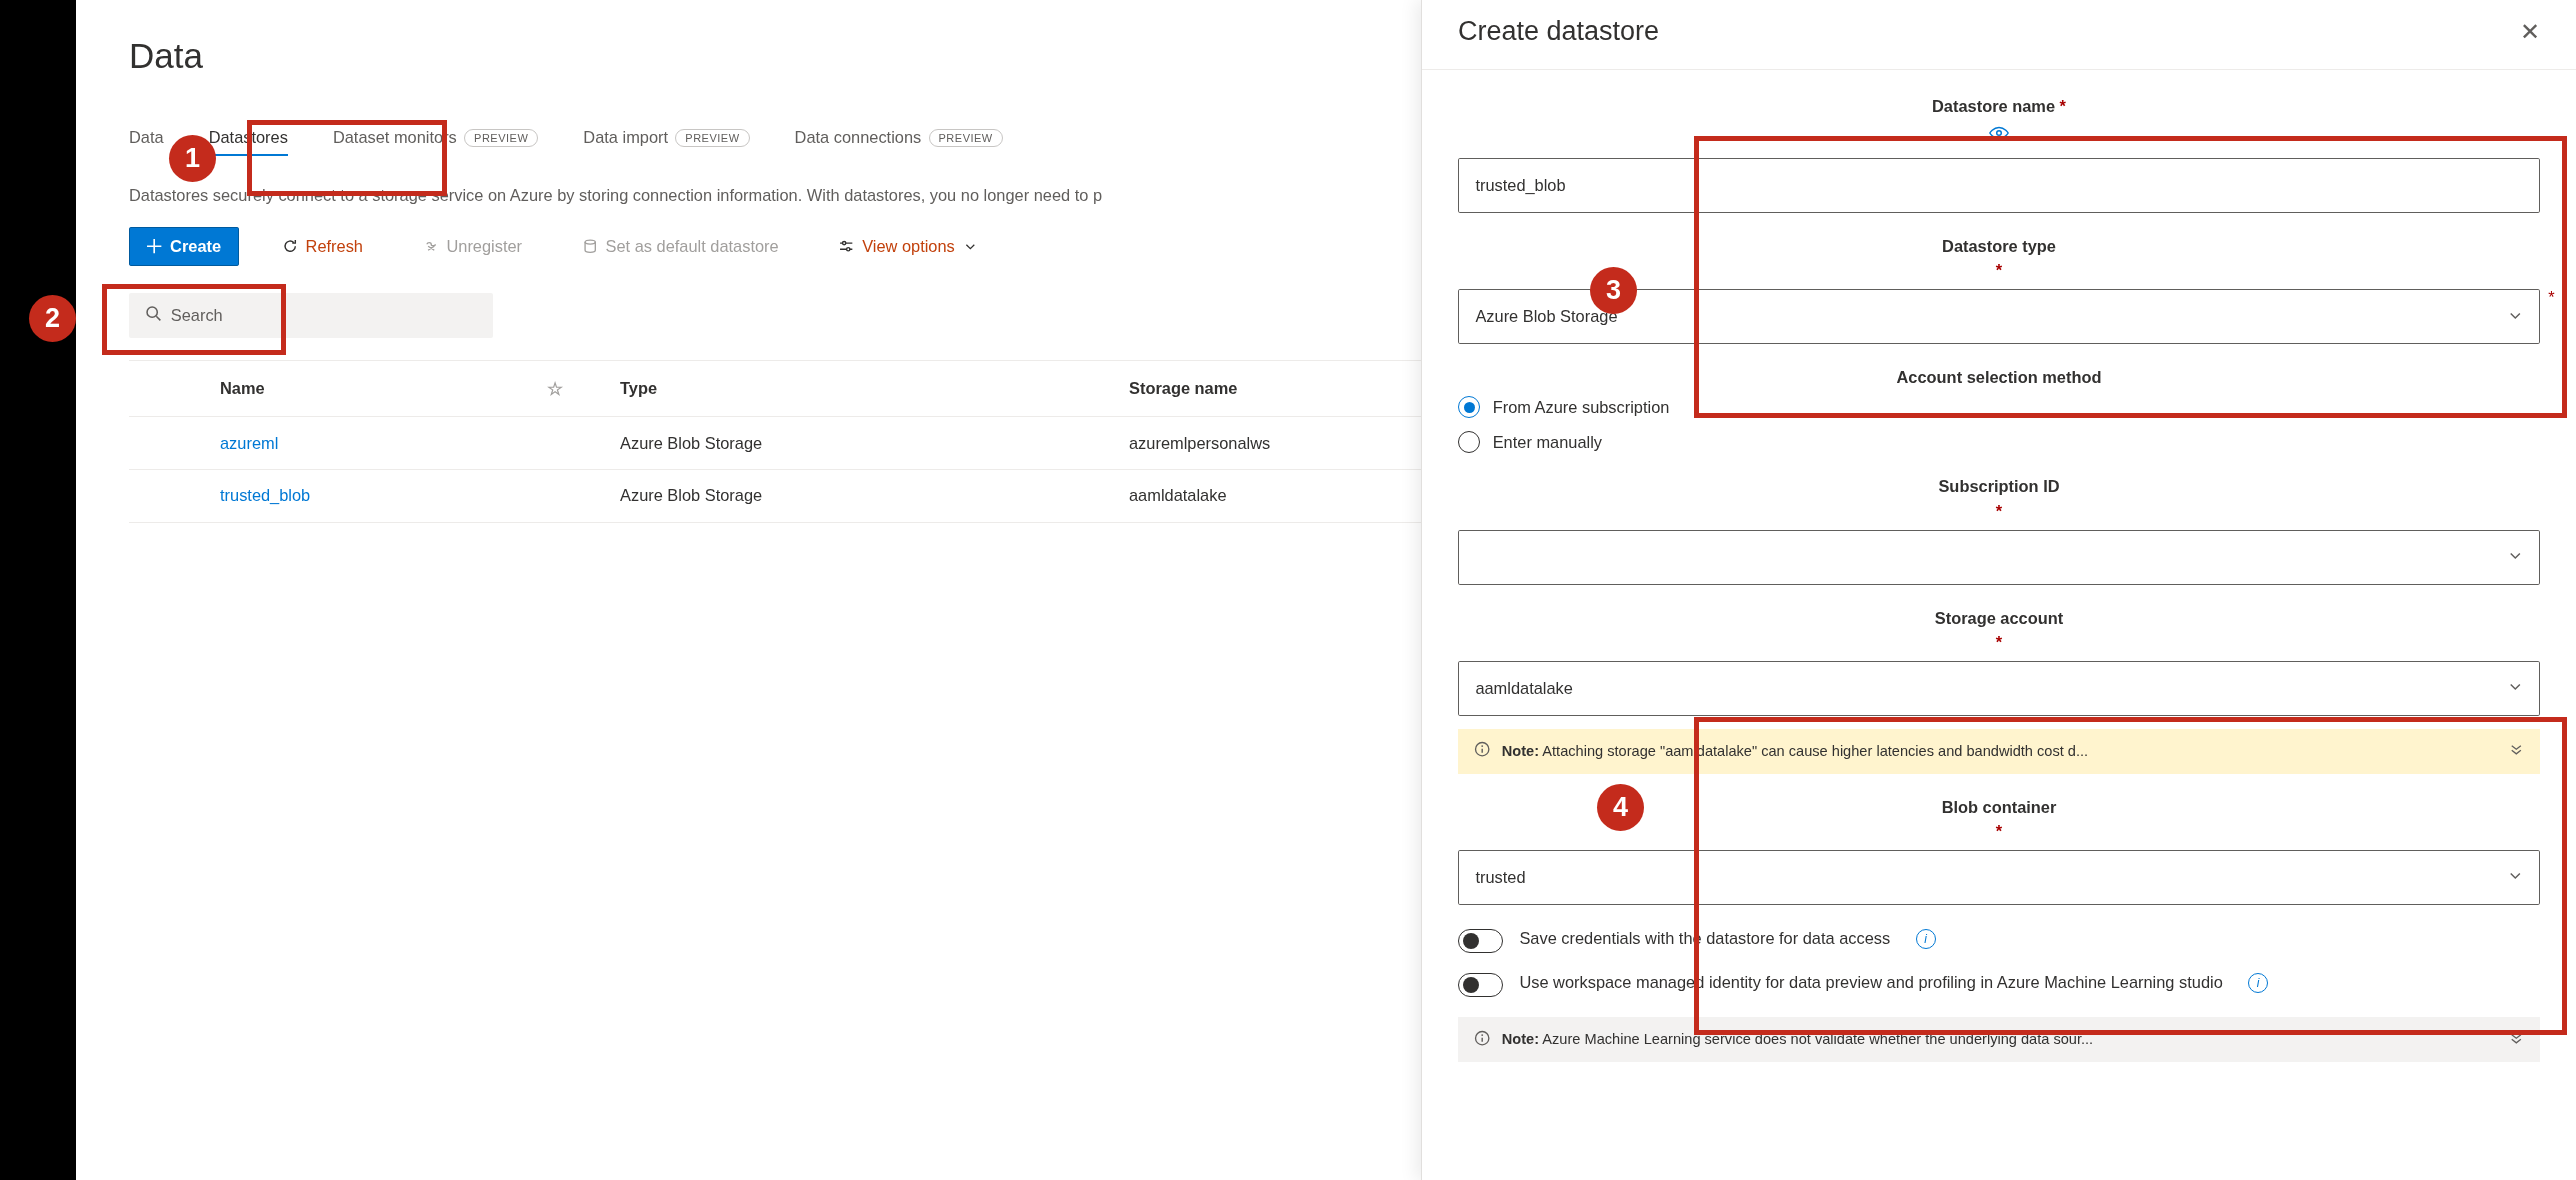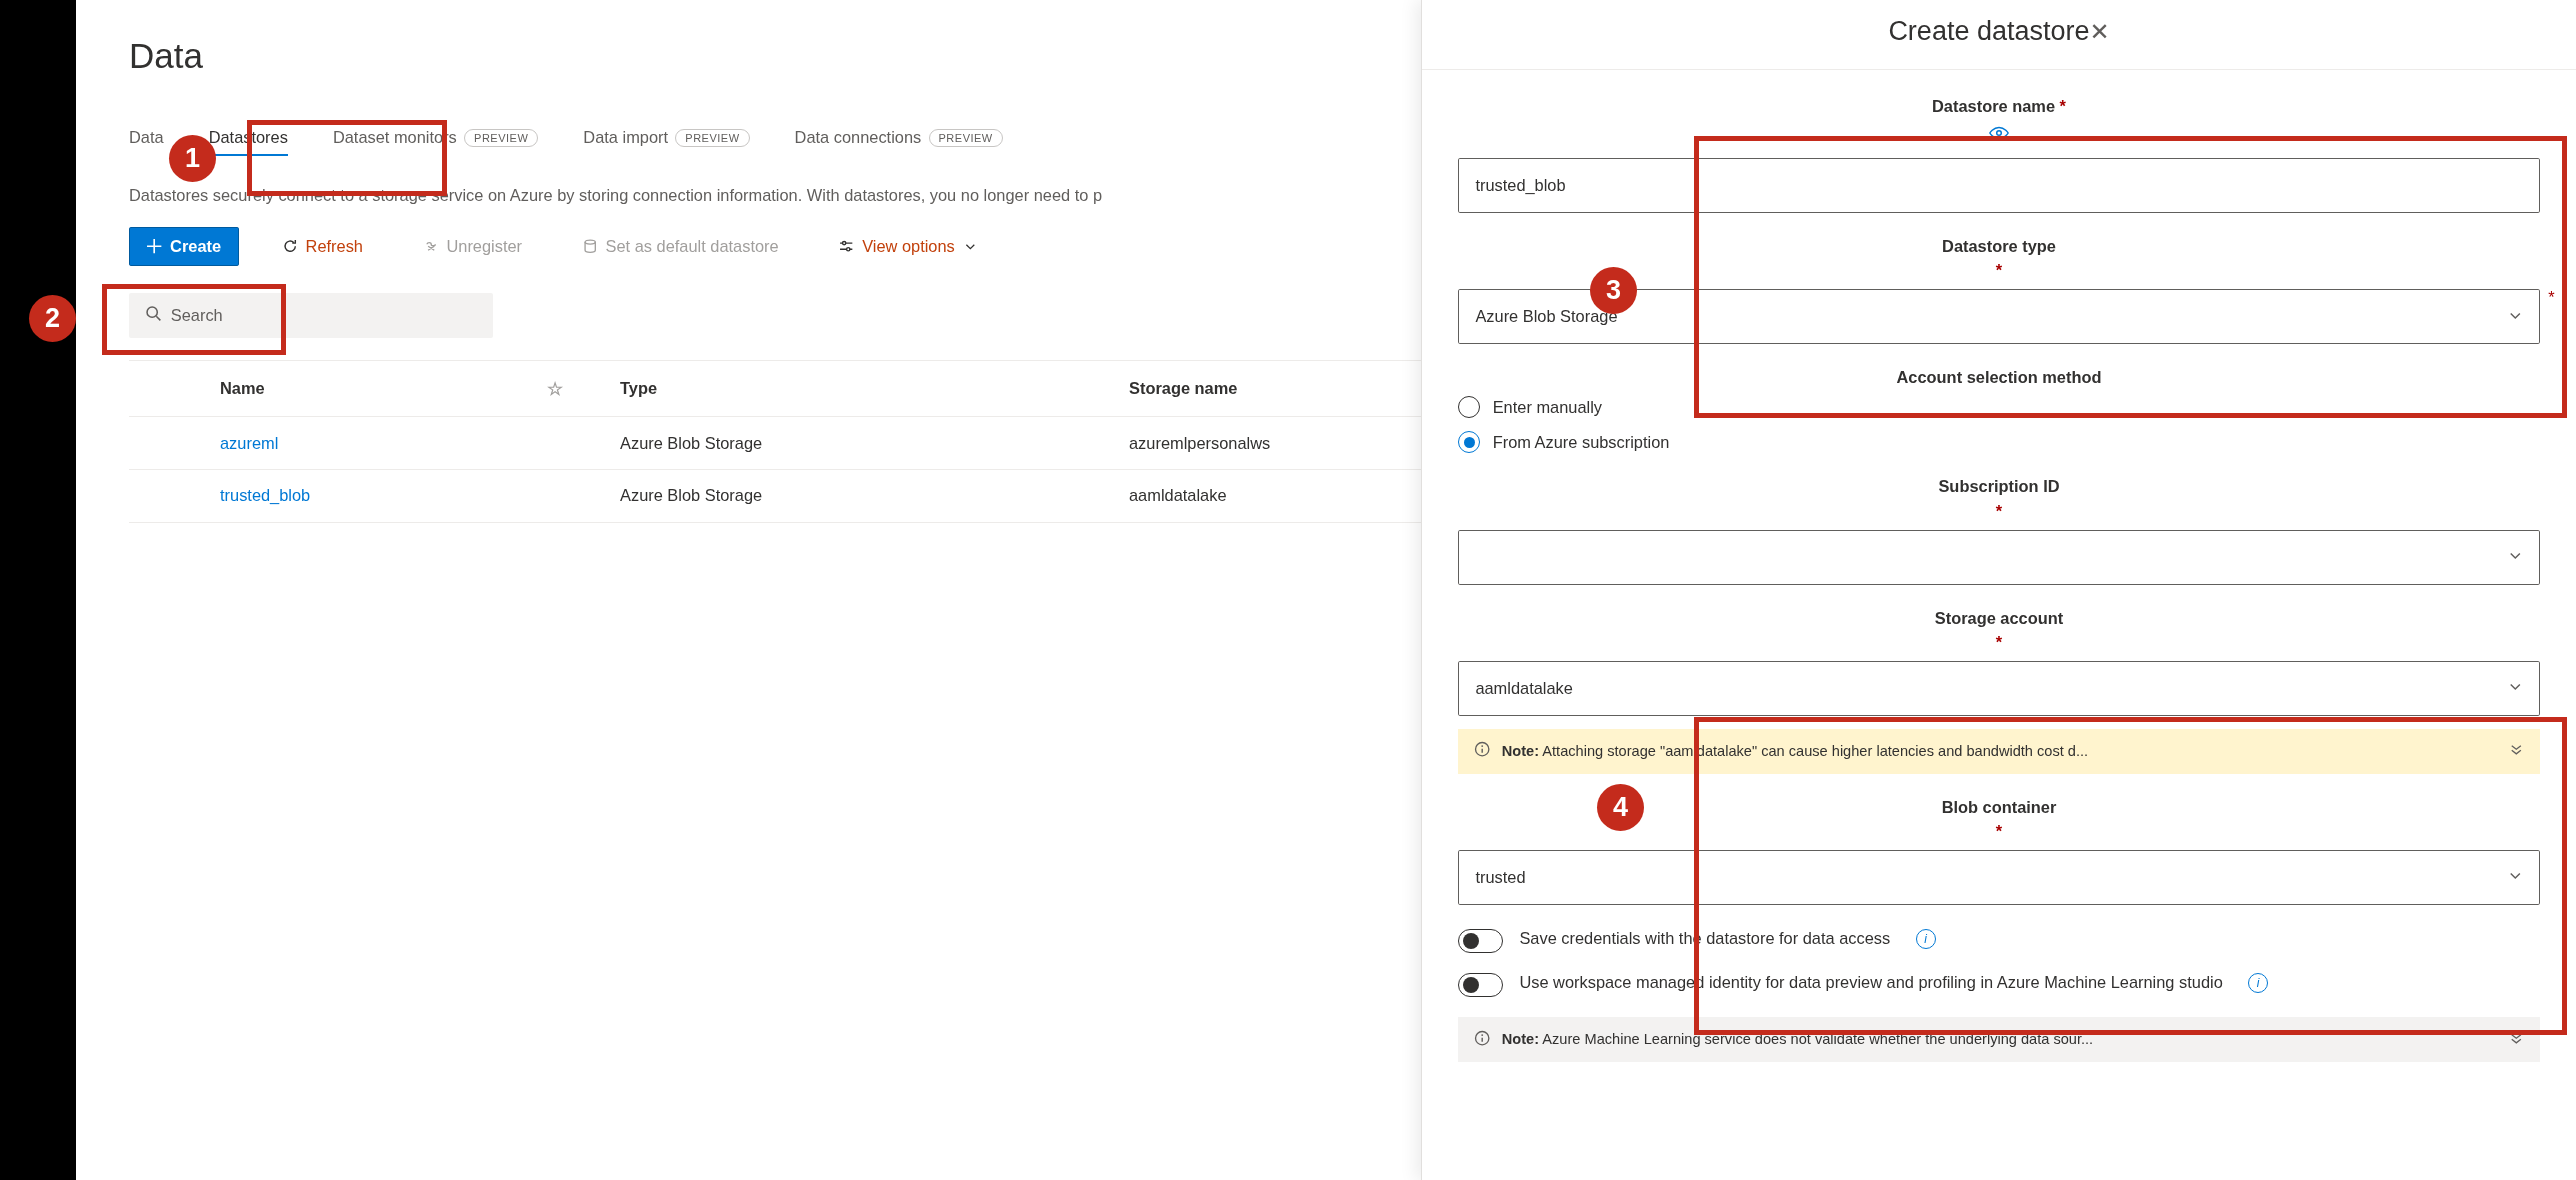--- a/index.html
+++ b/index.html
@@ -133,21 +133,21 @@
       height: 100%;
       background: #fff;
       border-left: 0.9px solid #e1dfdd;
       box-shadow: -5.5px 0 16.4px rgba(0,0,0,0.08);
       display: flex;
       flex-direction: column;
     }
     .panel-header {
       display: flex;
       align-items: center;
-      justify-content: center;
+      justify-content: space-between;
       padding: 16.4px 36px 22px 36px;
       font-size: 27px;
       font-weight: 400;
       border-bottom: 0.9px solid #edebe9;
     }
     .panel-close { font-size: 24px; color:#605e5c; cursor:pointer; font-weight:300;}
     .panel-body {
       padding: 27px 36px;
       overflow-y: auto;
       font-size: 16.4px;
@@ -361,26 +361,26 @@
         </span>
       </div>
       <span class="asterisk-outside" style="right:-14.6px; top:51px;">*</span>
     </div>
 
     <div class="field">
       <div class="field-label">
         <span>Account selection method</span>
       </div>
       <div class="radio-row">
+        <span class="radio-outer selected"></span>
+        <span>From Azure subscription</span>
+      </div>
+      <div class="radio-row">
         <span class="radio-outer"></span>
         <span>Enter manually</span>
-      </div>
-      <div class="radio-row">
-        <span class="radio-outer selected"></span>
-        <span>From Azure subscription</span>
       </div>
     </div>
 
     <div class="field">
       <div class="field-label">
         <span>Subscription ID</span> 
           <span class="req">*</span>
       </div>
       <div class="select">
         <span></span>

